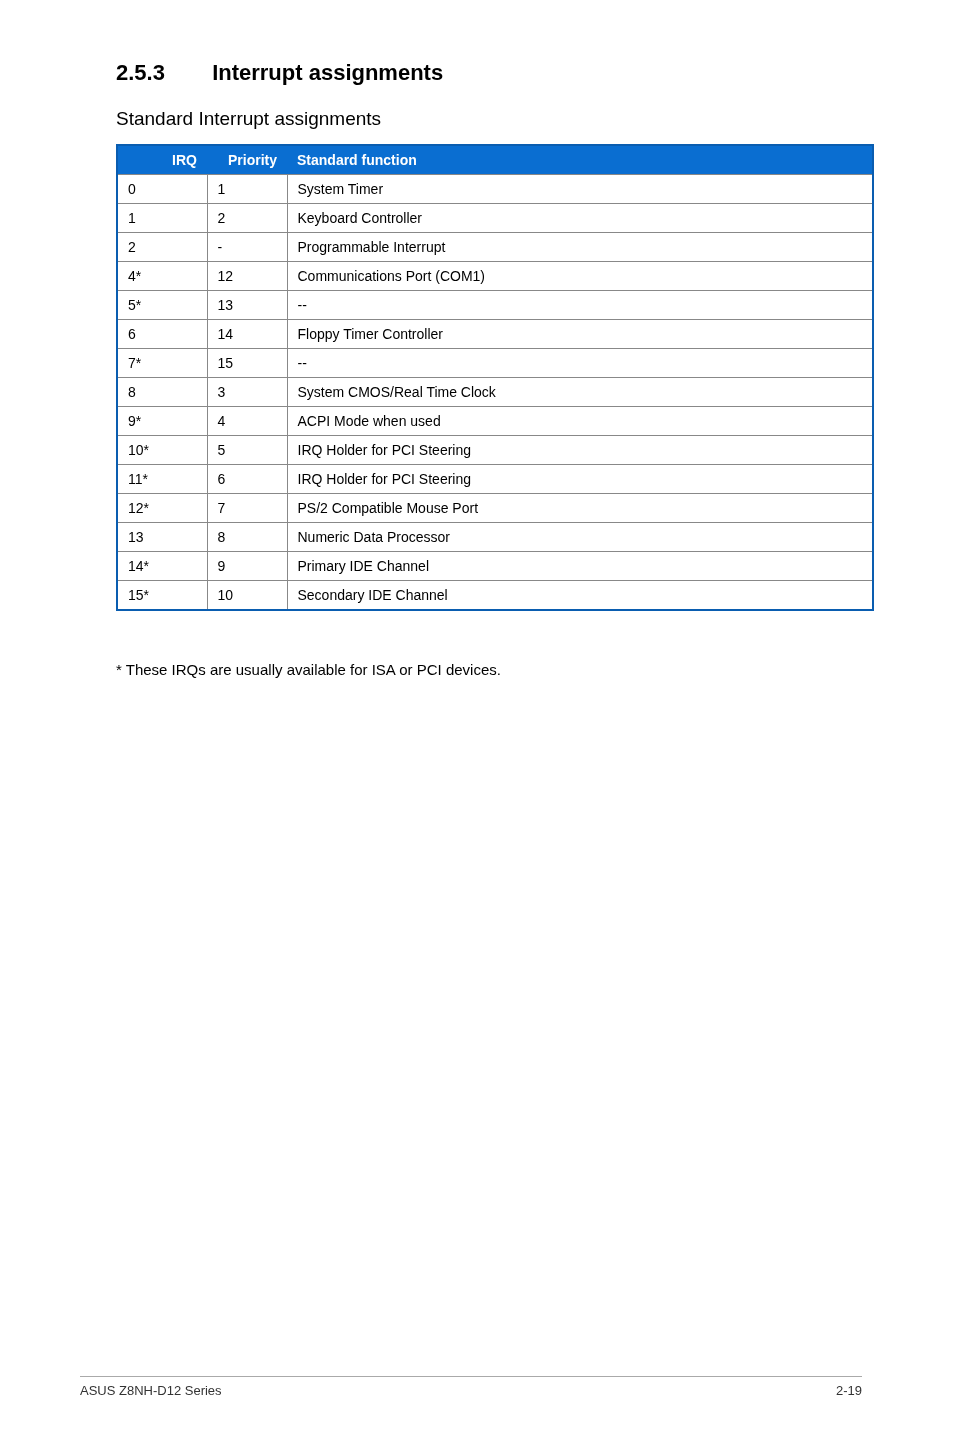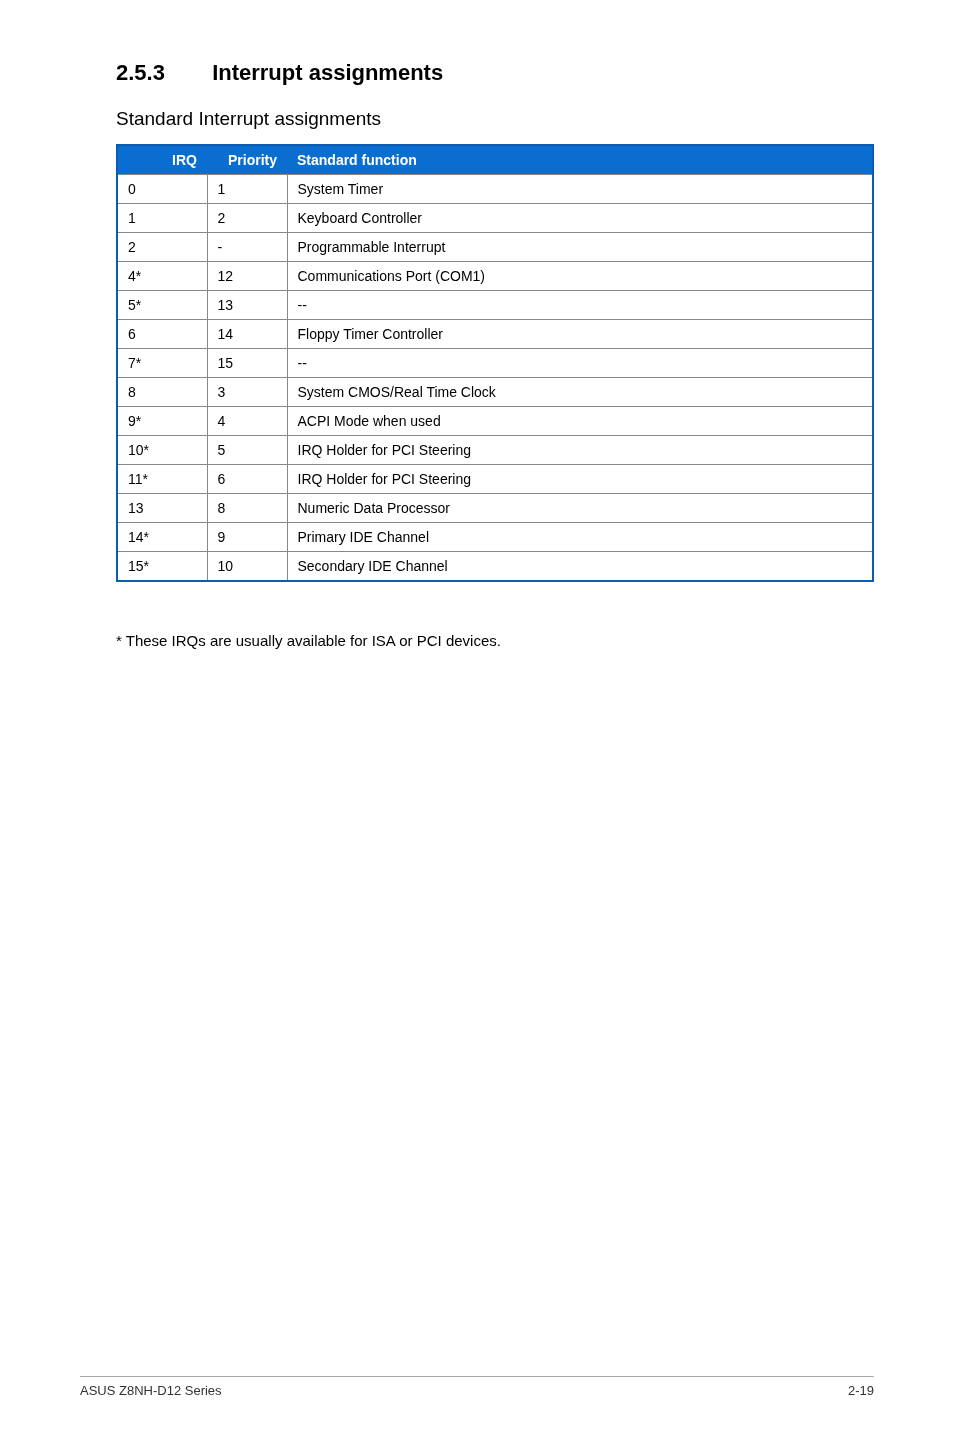--- a/index.html
+++ b/index.html
@@ -52,21 +52,21 @@
   table.irq-table th.col-irq,
   table.irq-table th.col-pri { border-right: none; text-align: right; }
   .note {
     margin-top: 50px;
     font-size: 15px;
   }
   .footer {
     position: absolute;
     bottom: 40px;
     left: 80px;
-    right: 80px;
+    right: 92px;
     border-top: 1px solid #aaa;
     padding-top: 6px;
     font-size: 13px;
     color: #333;
     display: flex;
     justify-content: space-between;
   }
 </style>
 </head>
 <body>
@@ -138,20 +138,25 @@
           <td class="col-irq">10*</td>
           <td class="col-pri">5</td>
           <td class="col-func">IRQ Holder for PCI Steering</td>
         </tr>
         <tr>
           <td class="col-irq">11*</td>
           <td class="col-pri">6</td>
           <td class="col-func">IRQ Holder for PCI Steering</td>
         </tr>
         <tr>
+          <td class="col-irq">12*</td>
+          <td class="col-pri">7</td>
+          <td class="col-func">PS/2 Compatible Mouse Port</td>
+        </tr>
+        <tr>
           <td class="col-irq">13</td>
           <td class="col-pri">8</td>
           <td class="col-func">Numeric Data Processor</td>
         </tr>
         <tr>
           <td class="col-irq">14*</td>
           <td class="col-pri">9</td>
           <td class="col-func">Primary IDE Channel</td>
         </tr>
         <tr>

